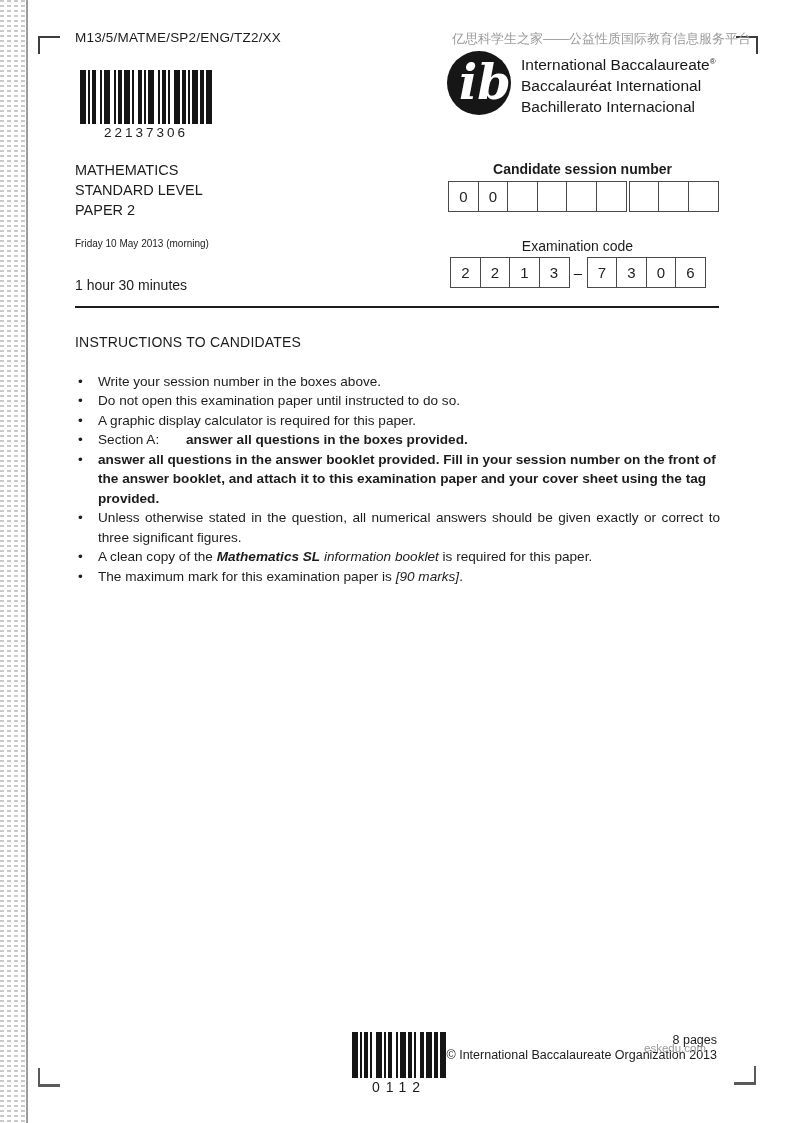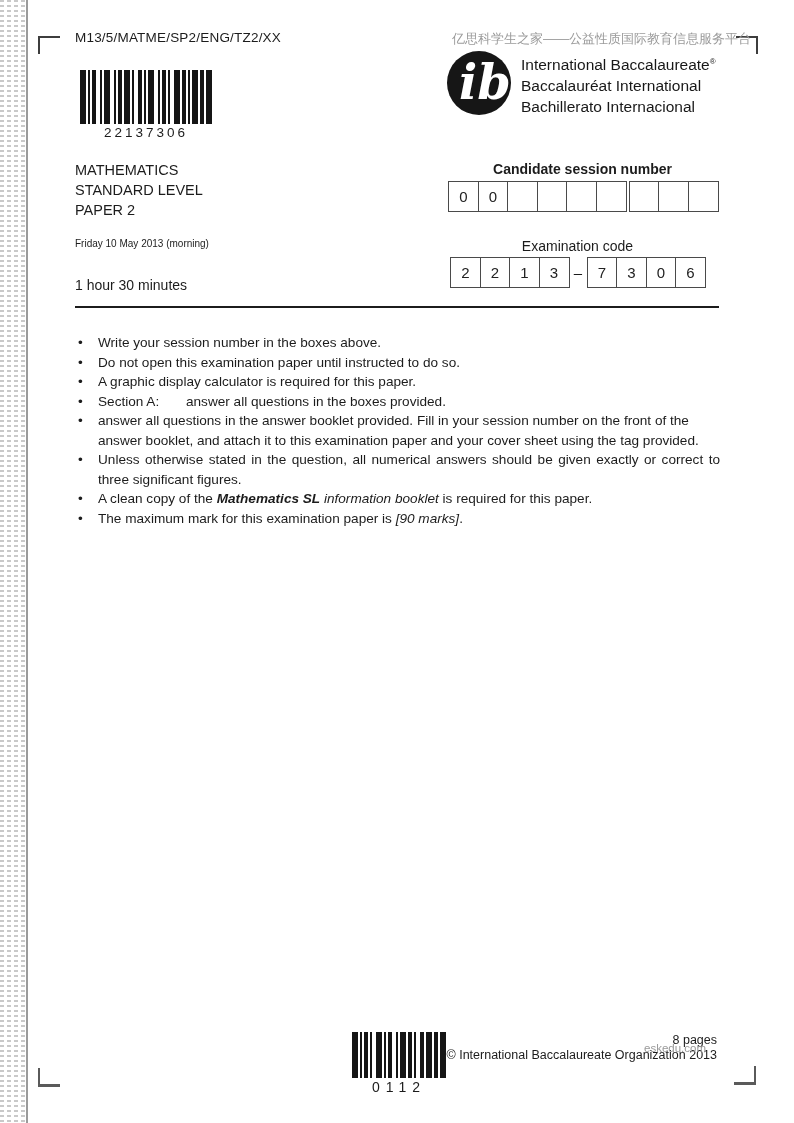--- a/index.html
+++ b/index.html
@@ -57,21 +57,21 @@
   .rule{position:absolute;left:75px;top:306px;width:644px;height:2px;background:#1c1c1c;}
 
   .instructions{position:absolute;left:75px;top:333px;width:645px;font-size:13.6px;line-height:19.5px;}
   .instr-heading{font-weight:normal;font-size:14px;margin:0 0 19px 0;letter-spacing:.2px;}
   .instr-item{display:flex;}
   .instr-bullet{flex:0 0 20px;padding-left:3px;}
   .instr-body{flex:1;}
   .instr-body.justify{text-align:justify;}
   .hang{display:flex;}
   .hang-label{flex:0 0 88px;}
-  .hang-text{flex:1;}
+  .hang-text{flex:1;font-weight:bold;}
   .seg-bi{font-weight:bold;font-style:italic;}
   .seg-i{font-style:italic;}
 
   .footer-barcode{position:absolute;left:352px;top:1032px;width:94px;text-align:center;}
   .footer-barcode .barcode{height:46px;}
   .footer-barcode .bc-num{font-size:14px;letter-spacing:6px;margin-top:1px;}
   .pages-note{position:absolute;right:77px;top:1033px;font-size:12.5px;text-align:right;}
   .copyright{position:absolute;right:77px;top:1048px;font-size:12.5px;text-align:right;z-index:1;}
   .footer-watermark{position:absolute;left:644px;top:1042px;font-size:11.5px;color:#9a9a9a;z-index:2;}
 </style>
@@ -187,20 +187,21 @@
         <div class="cellbox">7</div>
         <div class="cellbox">3</div>
         <div class="cellbox">0</div>
         <div class="cellbox">6</div>
       </div>
   </div>
 
   <div class="rule"></div>
 
   <div class="instructions">
+    <div class="instr-heading">INSTRUCTIONS TO CANDIDATES</div>
     <div id="instr-list">
         <div class="instr-item">
           <div class="instr-bullet">•</div>
           <div class="instr-body"><span>Write your session number in the boxes above.</span></div>
         </div>
         <div class="instr-item">
           <div class="instr-bullet">•</div>
           <div class="instr-body"><span>Do not open this examination paper until instructed to do so.</span></div>
         </div>
         <div class="instr-item">

